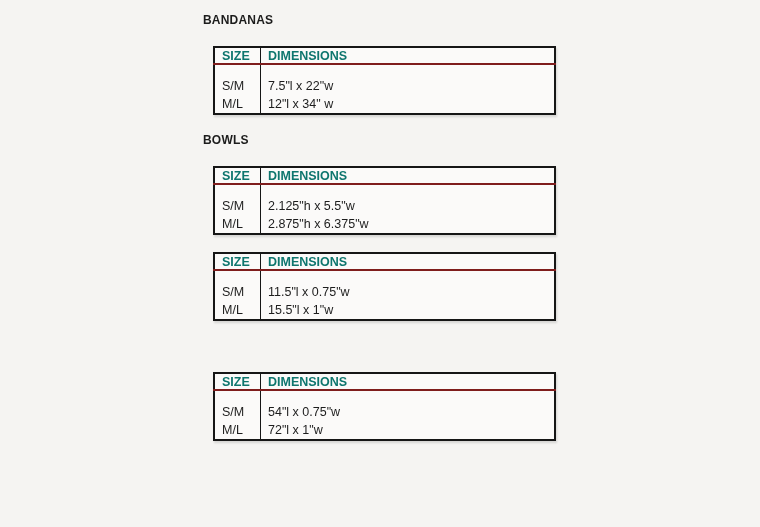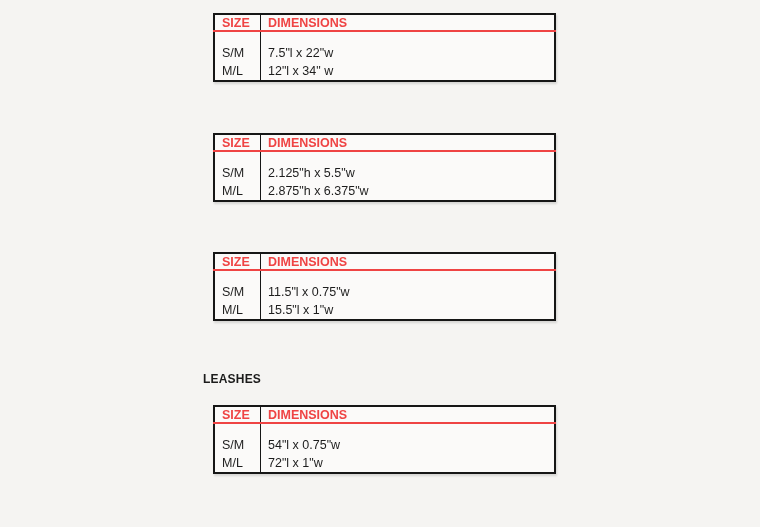--- a/index.html
+++ b/index.html
@@ -46,38 +46,39 @@
     font-size: 12.5px;
     text-align: left;
     vertical-align: middle;
     padding: 0 4px 0 7px;
     white-space: nowrap;
     overflow: hidden;
   }
   table.size-table thead th {
     font-weight: bold;
     height: 15px;
-    border-bottom: 2px solid #ef4444;
-    color: #ef4444;
+    border-bottom: 2px solid #7f1d1d;
+    color: #0f766e;
   }
   table.size-table .col-size {
     width: 34px;
     border-right: 1.5px solid #161616;
   }
   table.size-table tbody td {
     height: 18px;
   }
   table.size-table tbody tr:first-child td {
     padding-top: 12px;
   }
 </style>
 </head>
 <body>
 
 <div class="size-section s0">
+  <h2 class="section-title">BANDANAS</h2>
   <table class="size-table">
     <thead>
       <tr>
         <th class="col-size">SIZE</th>
         <th class="col-dim">DIMENSIONS</th>
       </tr>
     </thead>
     <tbody>
       <tr>
         <td class="col-size">S/M</td>
@@ -85,20 +86,21 @@
       </tr>
       <tr>
         <td class="col-size">M/L</td>
         <td class="col-dim">12"l x 34" w</td>
       </tr>
     </tbody>
   </table>
 </div>
 
 <div class="size-section s1">
+  <h2 class="section-title">BOWLS</h2>
   <table class="size-table">
     <thead>
       <tr>
         <th class="col-size">SIZE</th>
         <th class="col-dim">DIMENSIONS</th>
       </tr>
     </thead>
     <tbody>
       <tr>
         <td class="col-size">S/M</td>
@@ -127,21 +129,20 @@
       </tr>
       <tr>
         <td class="col-size">M/L</td>
         <td class="col-dim">15.5"l x 1"w</td>
       </tr>
     </tbody>
   </table>
 </div>
 
 <div class="size-section s3">
-  <h2 class="section-title">LEASHES</h2>
   <table class="size-table">
     <thead>
       <tr>
         <th class="col-size">SIZE</th>
         <th class="col-dim">DIMENSIONS</th>
       </tr>
     </thead>
     <tbody>
       <tr>
         <td class="col-size">S/M</td>

